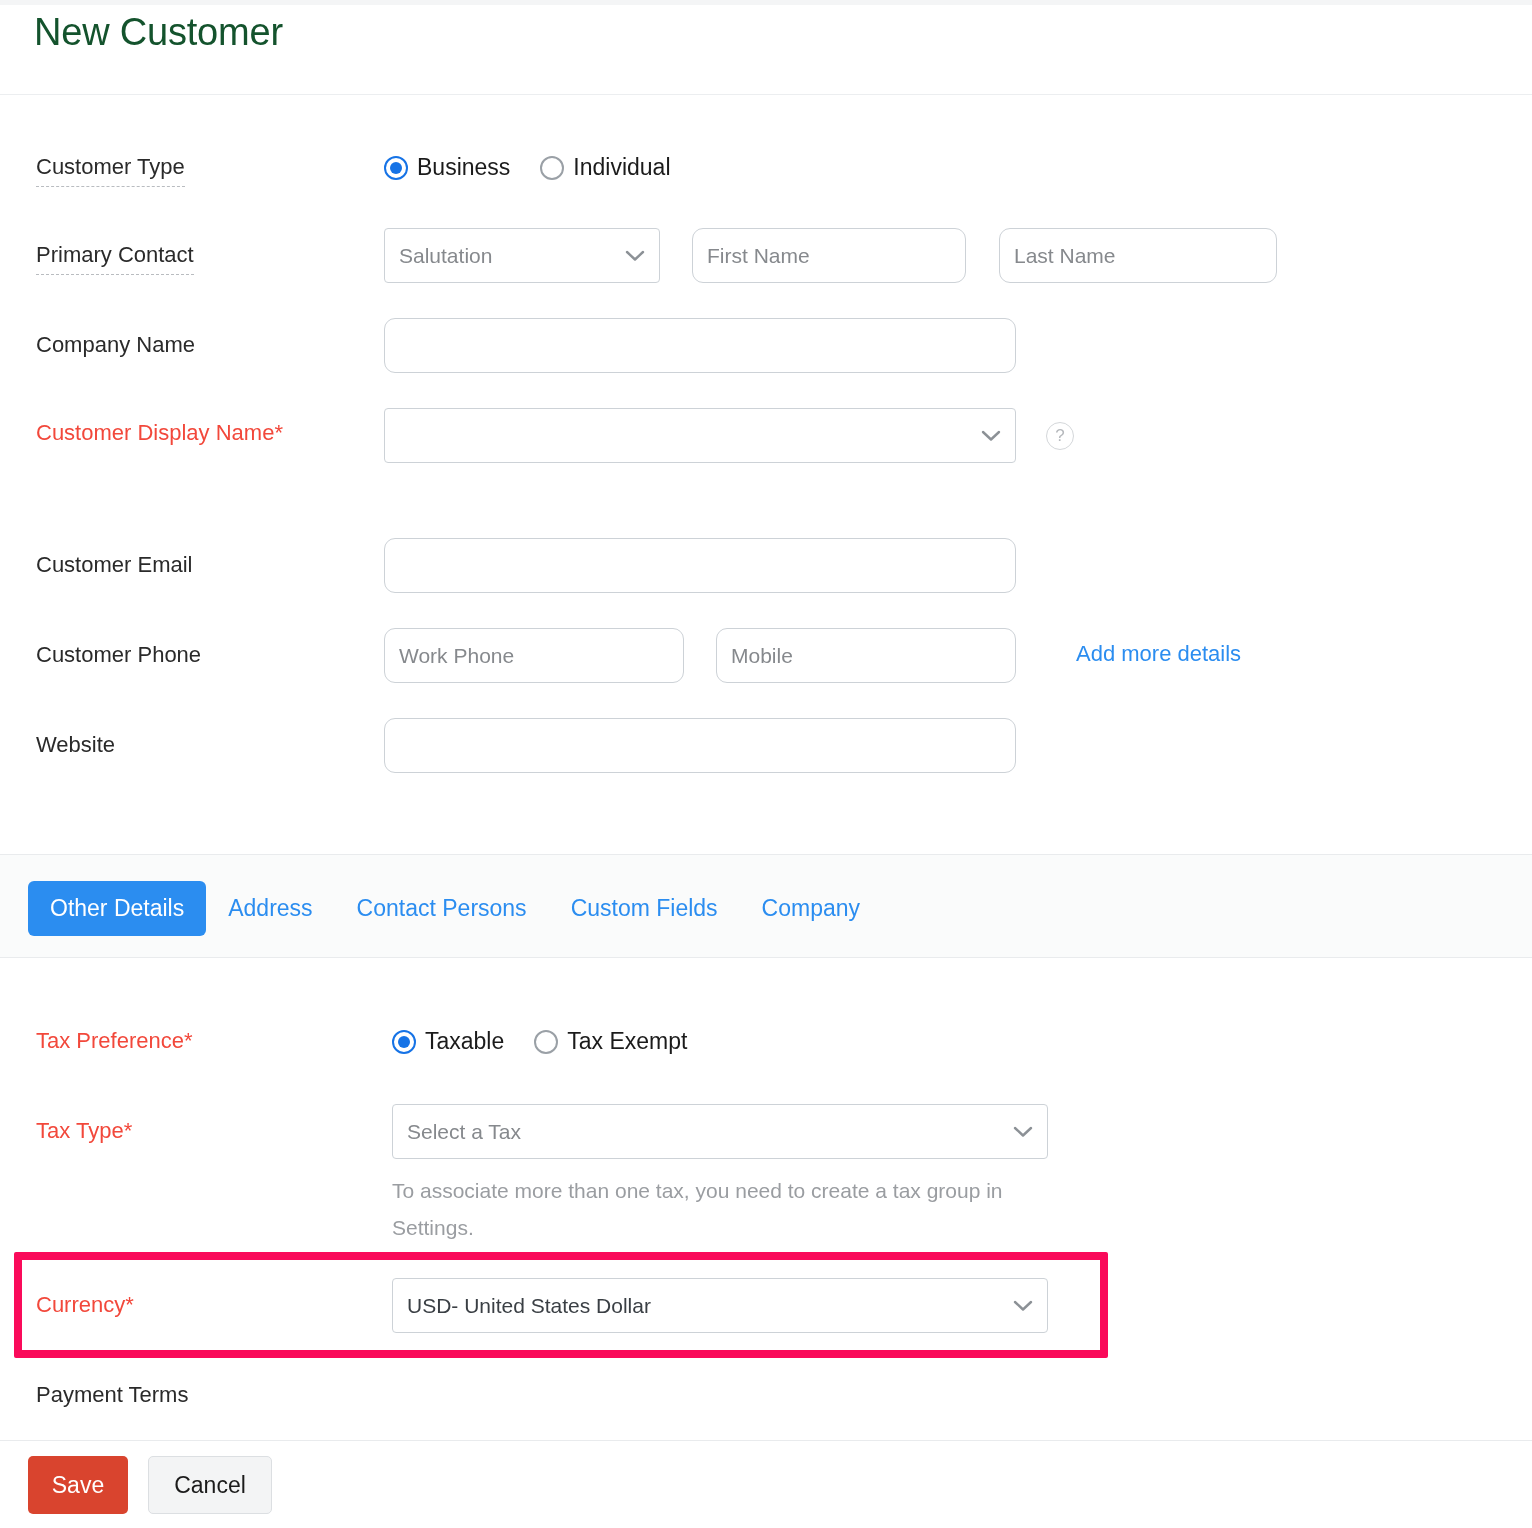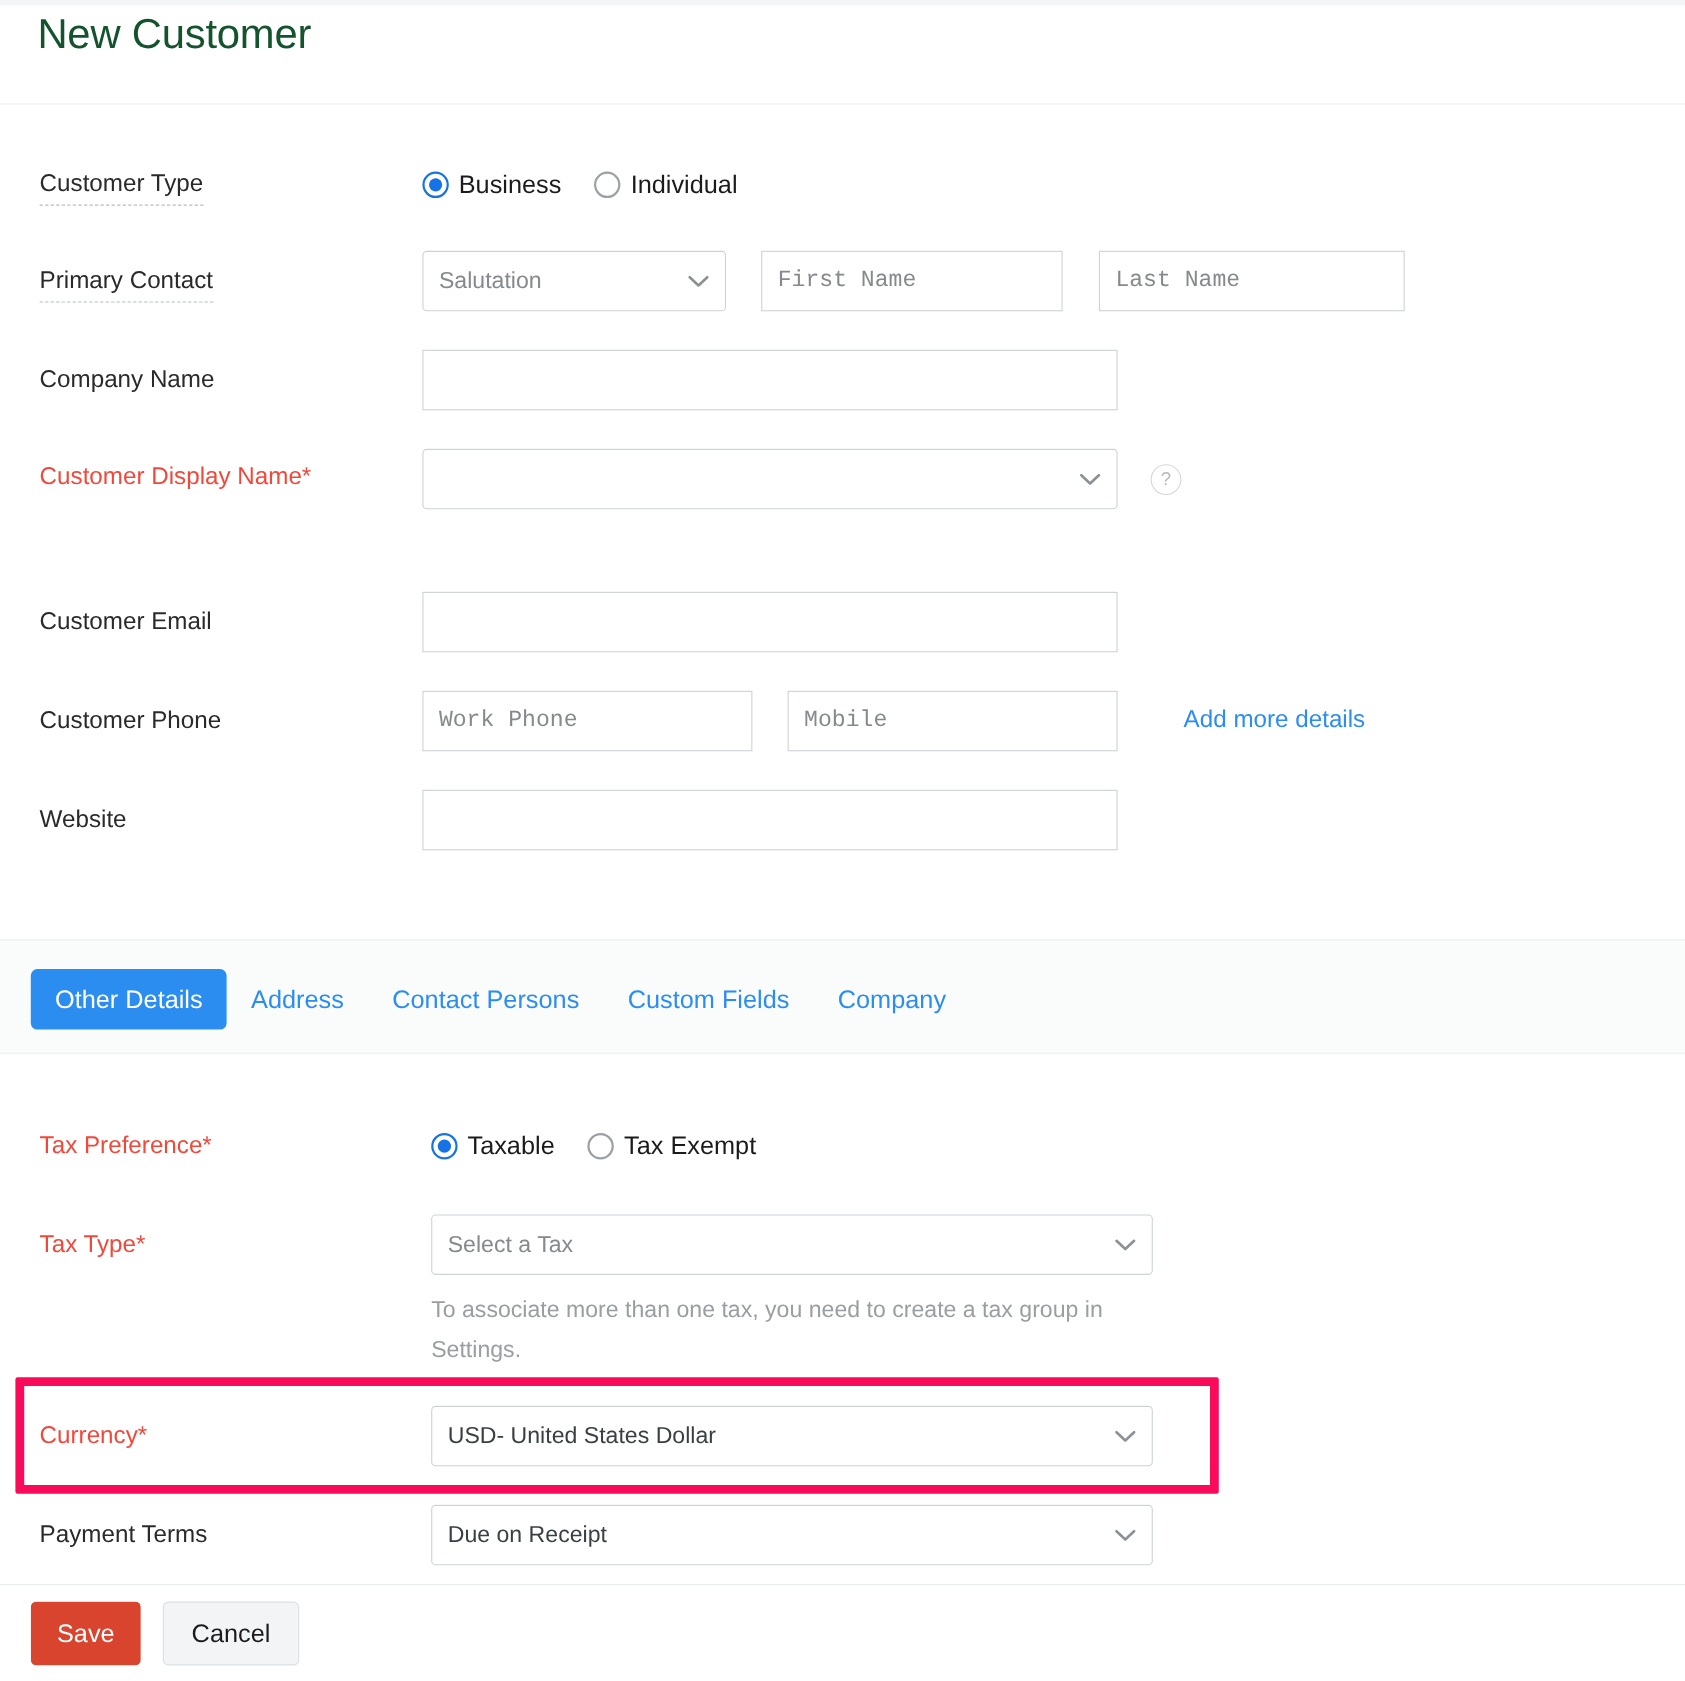--- a/index.html
+++ b/index.html
@@ -60,23 +60,23 @@
   .lbl.req { color: #f2483b; white-space: normal; width: 300px; }
   .lbl.dashed {
     border-bottom: 1.5px dashed #b9bcc0;
     padding-bottom: 4px;
   }
 
   
   .inp {
     position: absolute;
     border: 1px solid #cdd2d7;
-    border-radius: 0;
-    background: #fff;
-    font-family: Liberation Mono, monospace;
+    border-radius: 11px;
+    background: #fff;
+    font-family: Liberation Sans, sans-serif;
     font-size: 21px;
     color: #3a3f44;
     padding: 0 14px;
     outline: none;
     height: 55px;
   }
   .inp::placeholder { color: #86898d; opacity: 1; }
 
   .sel {
     position: absolute;
@@ -355,28 +355,20 @@
       <span class="chev">
         <svg width="20" height="12" viewBox="0 0 20 12">
             <path d="M2 2 L10 9.5 L18 2" stroke="#8c9196" stroke-width="2.4" fill="none" stroke-linecap="round" stroke-linejoin="round"></path>
           </svg>
       </span>
     </div>
   </div>
 
   <div class="row" style="top:410px;height:60px;">
     <div class="lbl" style="top:12px;">Payment Terms</div>
-    <div class="sel" style="left:392px;top:0;width:656px;">
-      <span class="val">Due on Receipt</span>
-      <span class="chev">
-        <svg width="20" height="12" viewBox="0 0 20 12">
-            <path d="M2 2 L10 9.5 L18 2" stroke="#8c9196" stroke-width="2.4" fill="none" stroke-linecap="round" stroke-linejoin="round"></path>
-          </svg>
-      </span>
-    </div>
   </div>
 
 </div>
 
 <div class="highlight"></div>
 
 <div class="footer">
   <div class="btn btn-save">Save</div>
   <div class="btn btn-cancel">Cancel</div>
 </div>

